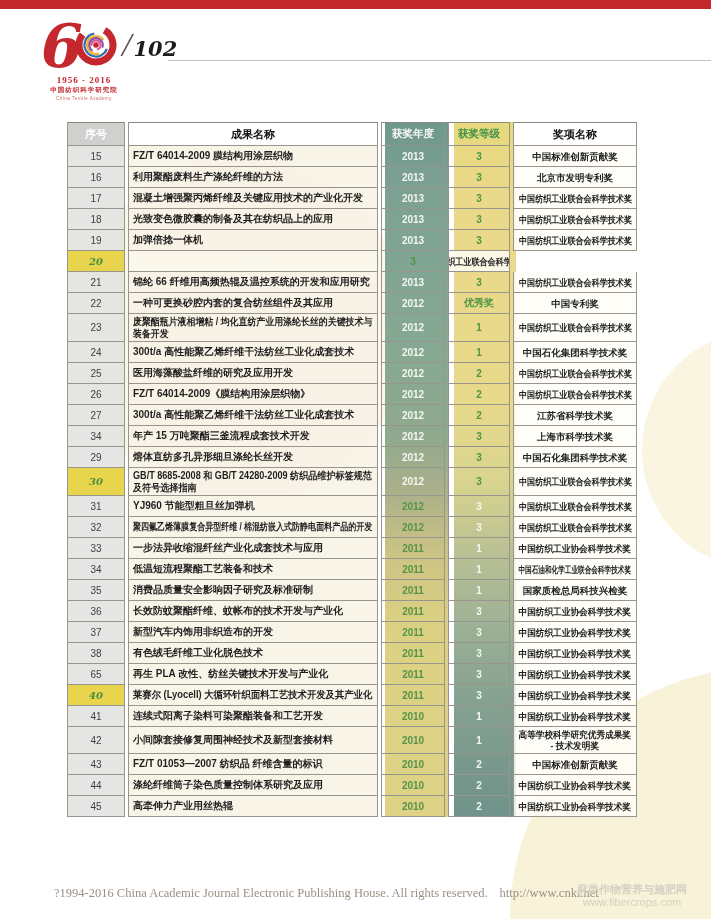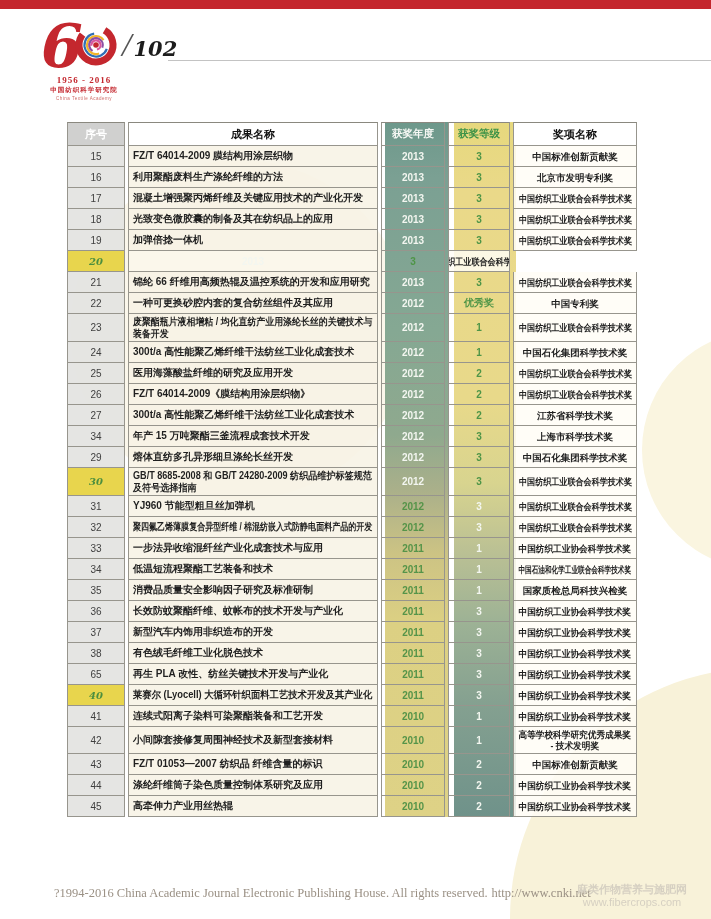--- a/index.html
+++ b/index.html
@@ -50,21 +50,21 @@
   .c-award{background:rgba(255,253,246,.85);color:#1f1f1f;font-weight:bold;font-size:9.5px;line-height:11px;text-align:center;}
   .phase-a .year-text{color:#f3f6f0;}
   .phase-a .grade-text{color:#4e9547;}
   .phase-b .year-text{color:#559449;}
   .phase-b .grade-text{color:#f3f6f0;}
   .fit{white-space:pre;display:inline-block;transform-origin:left center;}
   .c-award .fit{transform-origin:center center;}
   
   .footer{position:absolute;left:54px;top:886px;z-index:3;
     font-family:"Liberation Serif","DejaVu Serif",serif;font-size:12.5px;color:#9a9084;
-    display:flex;gap:4px;white-space:nowrap;}
+    display:flex;gap:12px;white-space:nowrap;}
   .watermark{position:absolute;right:24px;top:883px;z-index:4;text-align:center;
     color:#d6d0c2;font-size:11px;line-height:13px;font-weight:bold;}
   .watermark .wm2{font-weight:normal;}
 </style>
 </head>
 <body>
 
 <div class="bg-circle bg-c3"></div>
 <div class="bg-circle bg-c1"></div>
 <div class="bg-circle bg-c2"></div>

